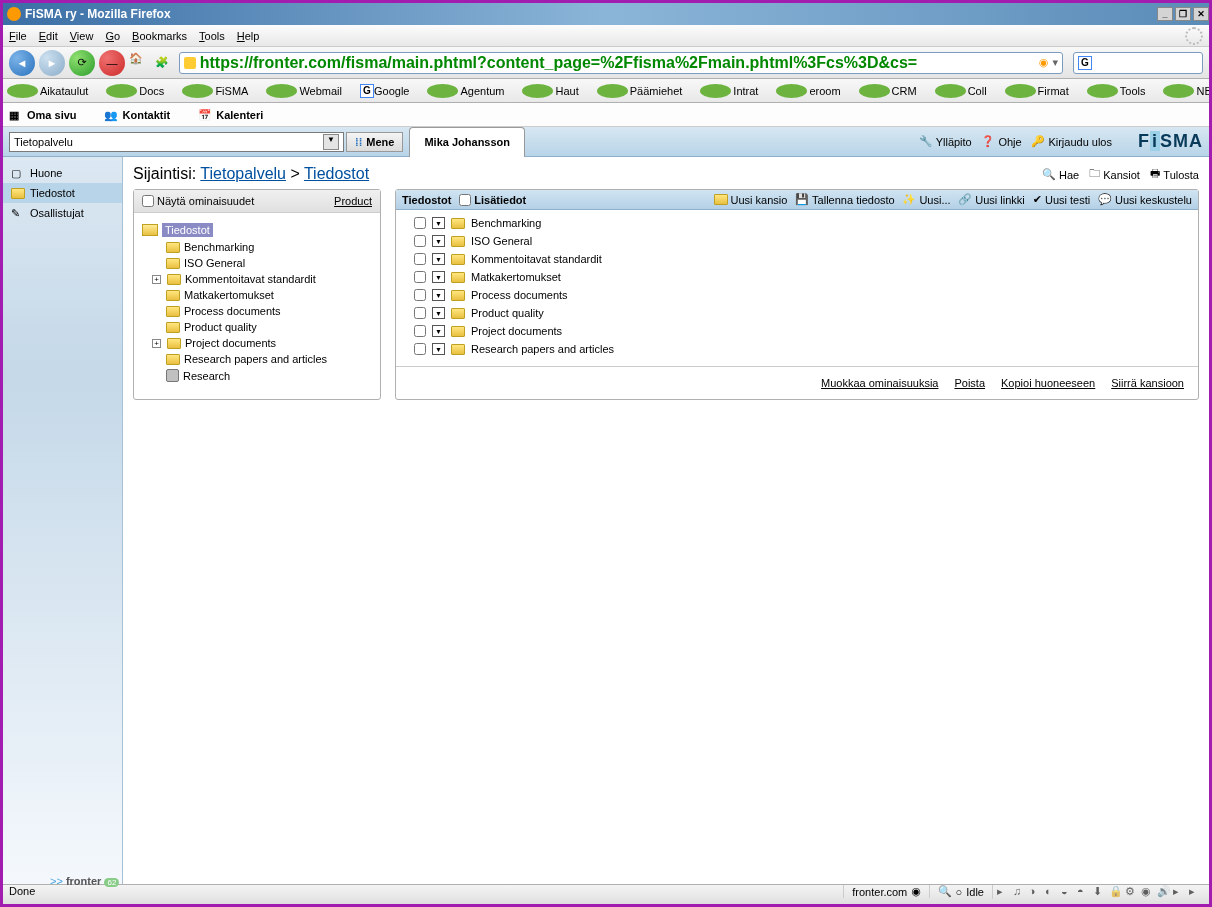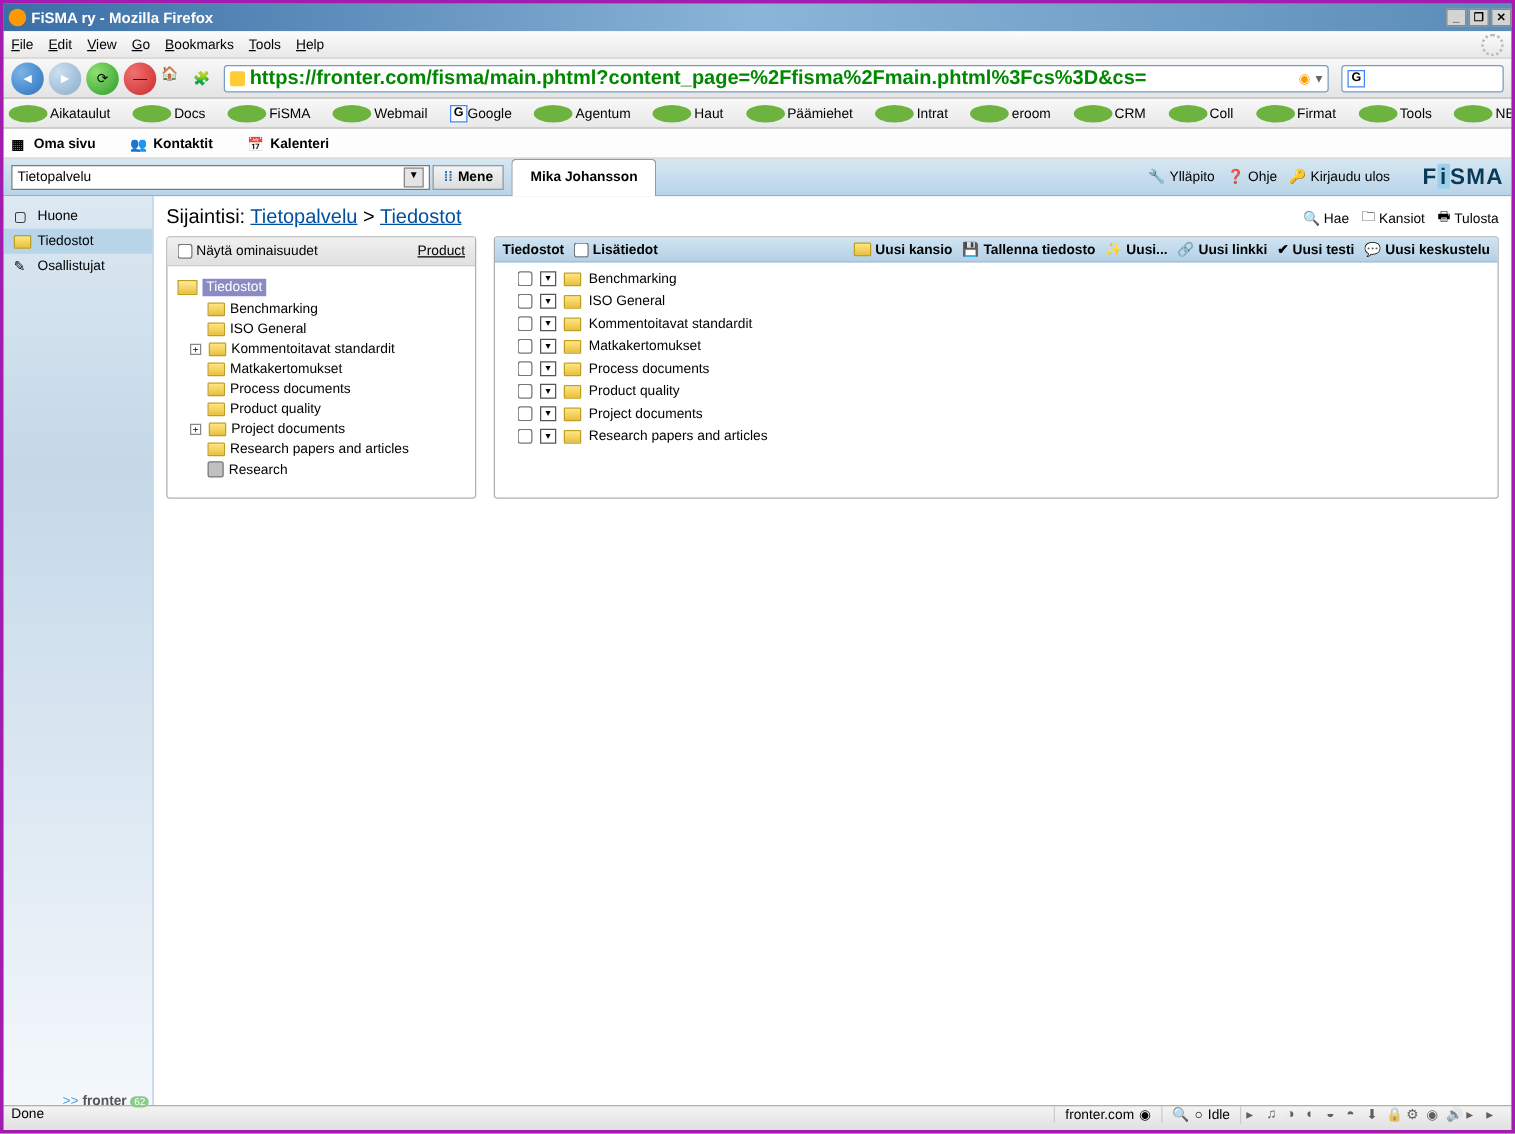--- a/index.html
+++ b/index.html
@@ -81,21 +81,21 @@
 .tree-node .sel-lbl{background:#8a8ac4;color:#fff;padding:1px 3px;}
 .tree-node.child{padding-left:28px;}
 .plusminus{width:9px;height:9px;border:1px solid #888;display:inline-flex;align-items:center;justify-content:center;font-size:8px;background:#fff;margin-right:2px;}
 .openfolder{width:16px;height:12px;background:linear-gradient(#ffec99,#e8c040);border:1px solid #c0a020;display:inline-block;}
 .trash-sm{width:13px;height:13px;background:#c0c0c0;border:1px solid #777;border-radius:2px;display:inline-block;}
 
 .filepanel{flex:1;border:1px solid #b0b0b0;border-radius:3px;display:flex;flex-direction:column;}
 .filepanel-head{background:linear-gradient(#d0e4f2,#b4d0e6);border-bottom:1px solid #8fb0c8;padding:3px 6px;display:flex;align-items:center;gap:8px;font-size:11px;}
 .filepanel-head .tab-lbl{font-weight:bold;}
 .filepanel-head .chk-lbl{display:flex;align-items:center;gap:3px;font-weight:bold;}
-.fp-actions{margin-left:auto;display:flex;gap:8px;font-weight:bold;}
+.fp-actions{margin-left:auto;display:flex;gap:8px;}
 .fp-act{display:flex;align-items:center;gap:3px;cursor:pointer;white-space:nowrap;}
 .file-head-row{background:#f0f0f0;border-bottom:1px solid #ccc;padding:4px 18px;display:flex;align-items:center;gap:10px;font-size:11px;}
 .file-head-row a{text-decoration:underline;color:#000;}
 .filelist{padding:4px 10px 8px 18px;}
 .file-row{display:flex;align-items:center;gap:6px;padding:3px 0;font-size:11px;}
 .file-row .dd{width:13px;height:12px;border:1px solid #555;background:#fff;display:inline-flex;align-items:center;justify-content:center;font-size:7px;}
 .file-actions{border-top:1px solid #ccc;padding:10px 14px;display:flex;justify-content:flex-end;gap:16px;font-size:11px;}
 .file-actions a{text-decoration:underline;color:#000;cursor:pointer;}
 
 .fronter-brand{position:absolute;bottom:20px;left:50px;color:#8a8a8a;font-size:11px;}
@@ -445,20 +445,26 @@
                   <span class="folder-sm"></span>
                   <span>Project documents</span>
                 </div>
                 <div class="file-row">
                   <input type="checkbox" style="">
                   <span class="dd">▼</span>
                   <span class="folder-sm"></span>
                   <span>Research papers and articles</span>
                 </div>
               </div>
+            <div class="file-actions">
+              <a>Muokkaa ominaisuuksia</a>
+              <a>Poista</a>
+              <a>Kopioi huoneeseen</a>
+              <a>Siirrä kansioon</a>
+            </div>
           </div>
         </div>
       </div>
     </div>
   </div>
 
   <div class="fronter-brand">
     <span style="color:#4aa3df">&gt;&gt;</span> <b>fronter</b> <span style="background:#8c8;color:#fff;border-radius:6px;padding:0 3px;font-size:8px">62</span>
   </div>
 

